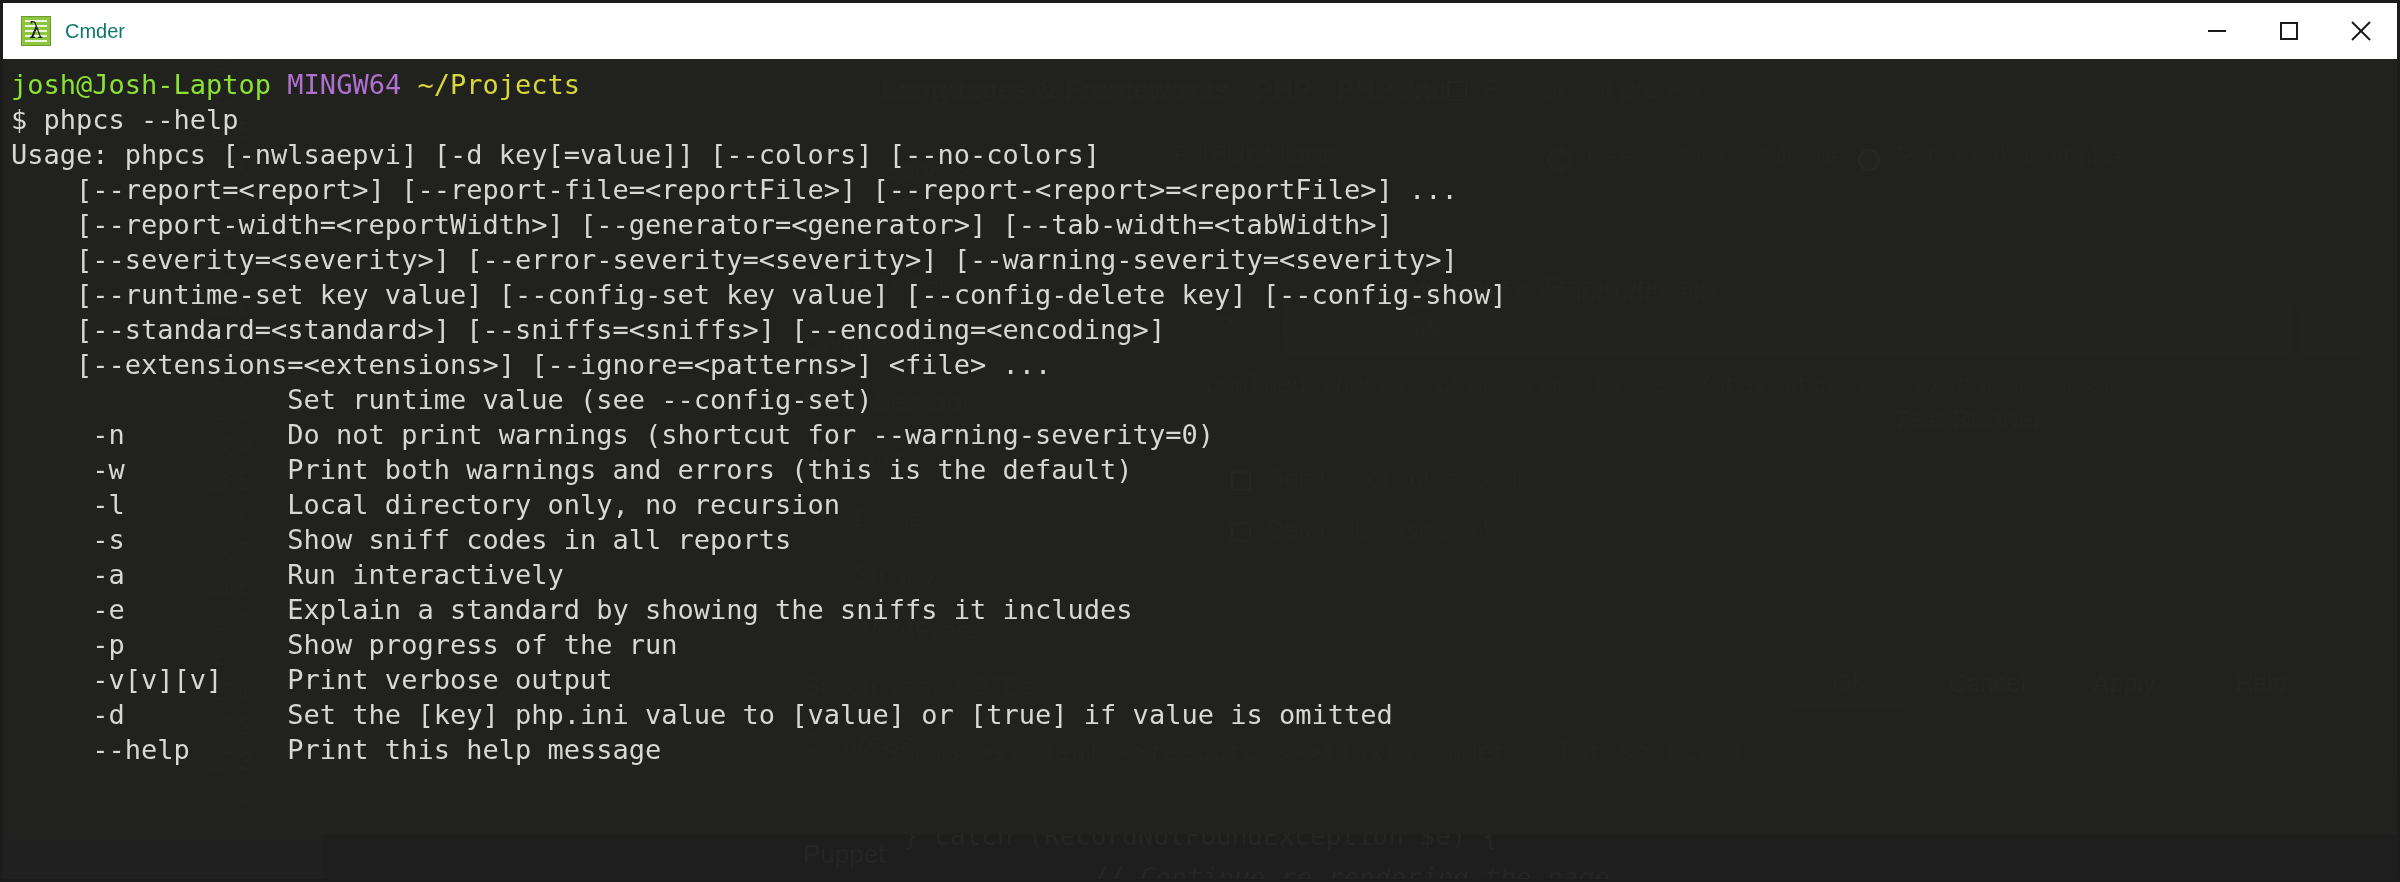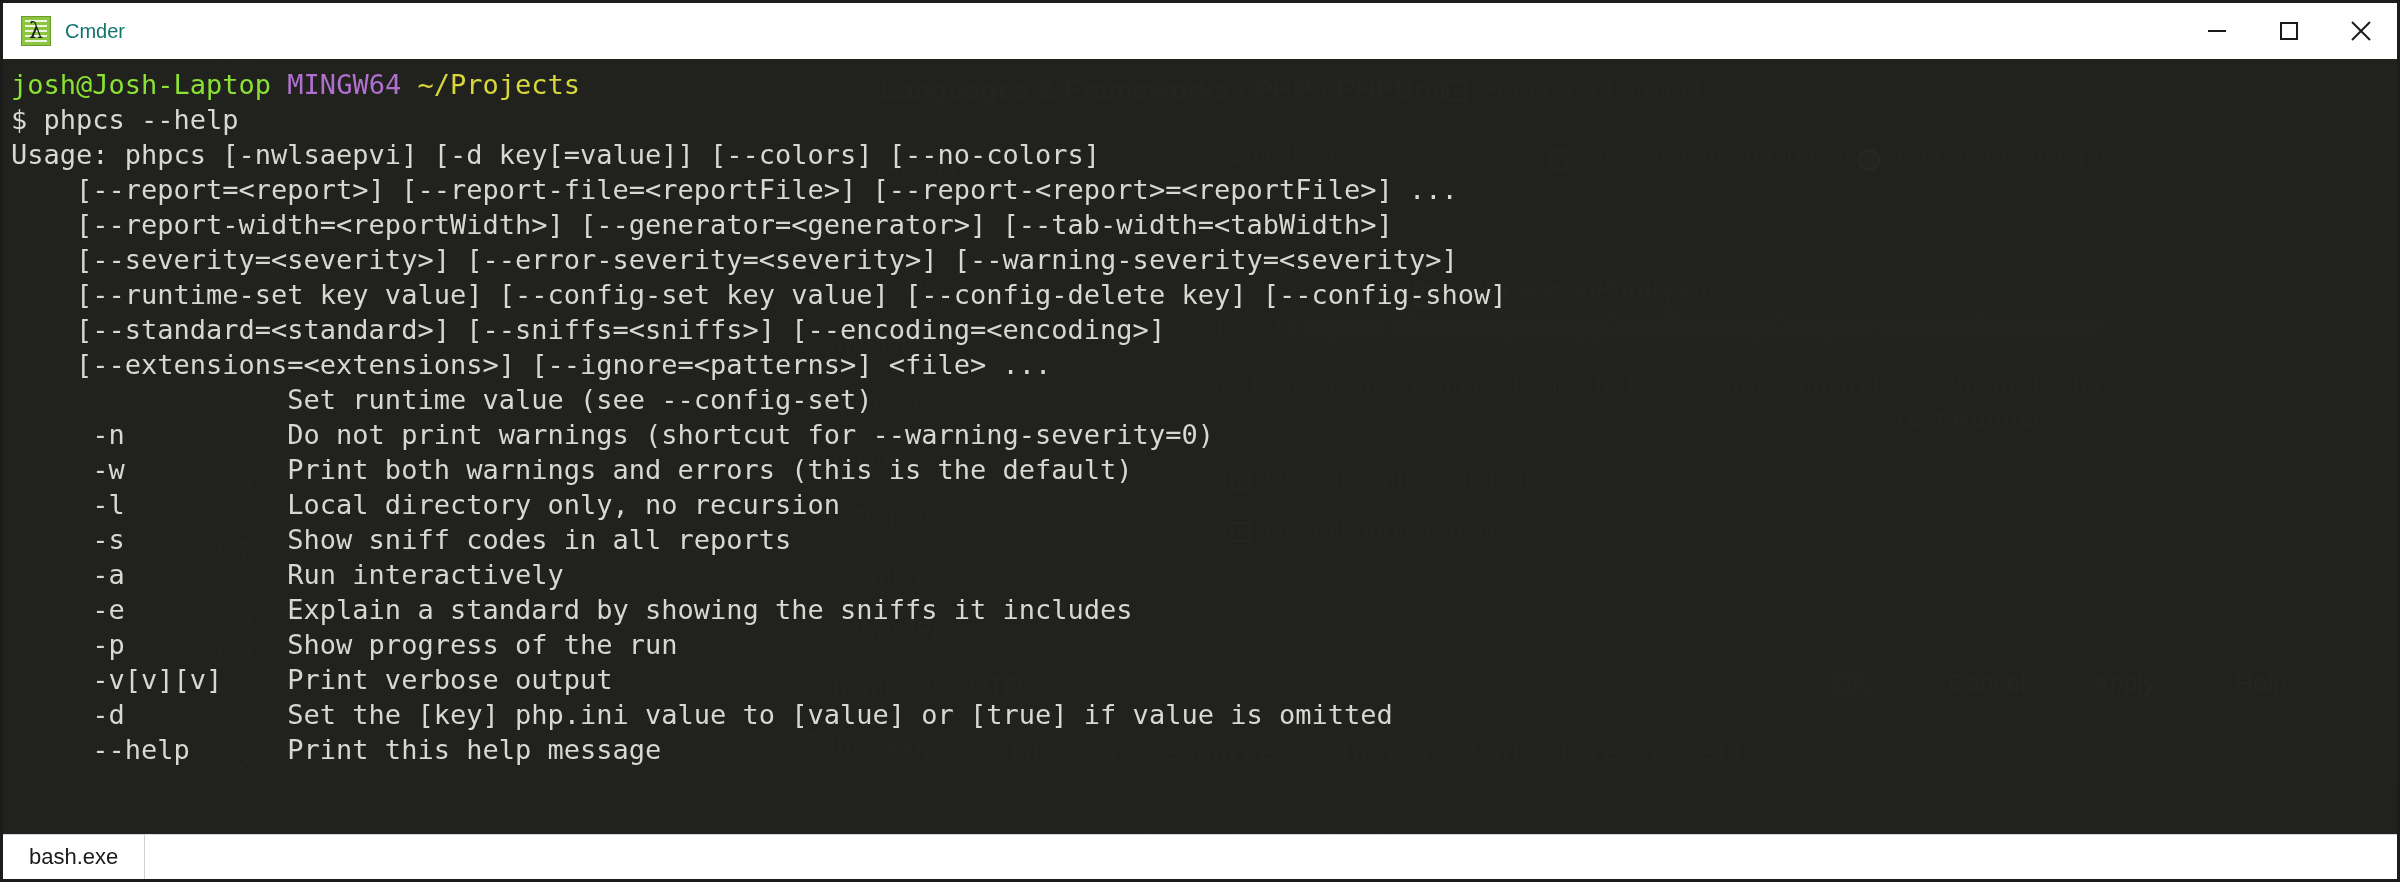--- a/index.html
+++ b/index.html
@@ -338,19 +338,15 @@
       </div>
       <div class="win-btn">
         <svg width="30" height="30" viewBox="0 0 30 30">
           <line x1="6" y1="6" x2="24" y2="24" stroke="#1a1a1a" stroke-width="2"></line>
           <line x1="24" y1="6" x2="6" y2="24" stroke="#1a1a1a" stroke-width="2"></line>
         </svg>
       </div>
     </div>
   </div>
 
-  <div class="statusbar">
-    <div class="status-tab">bash.exe</div>
-    <div class="status-rest"></div>
-  </div>
 
   <div class="win-border"></div>
 </div>
 
 </body></html>

